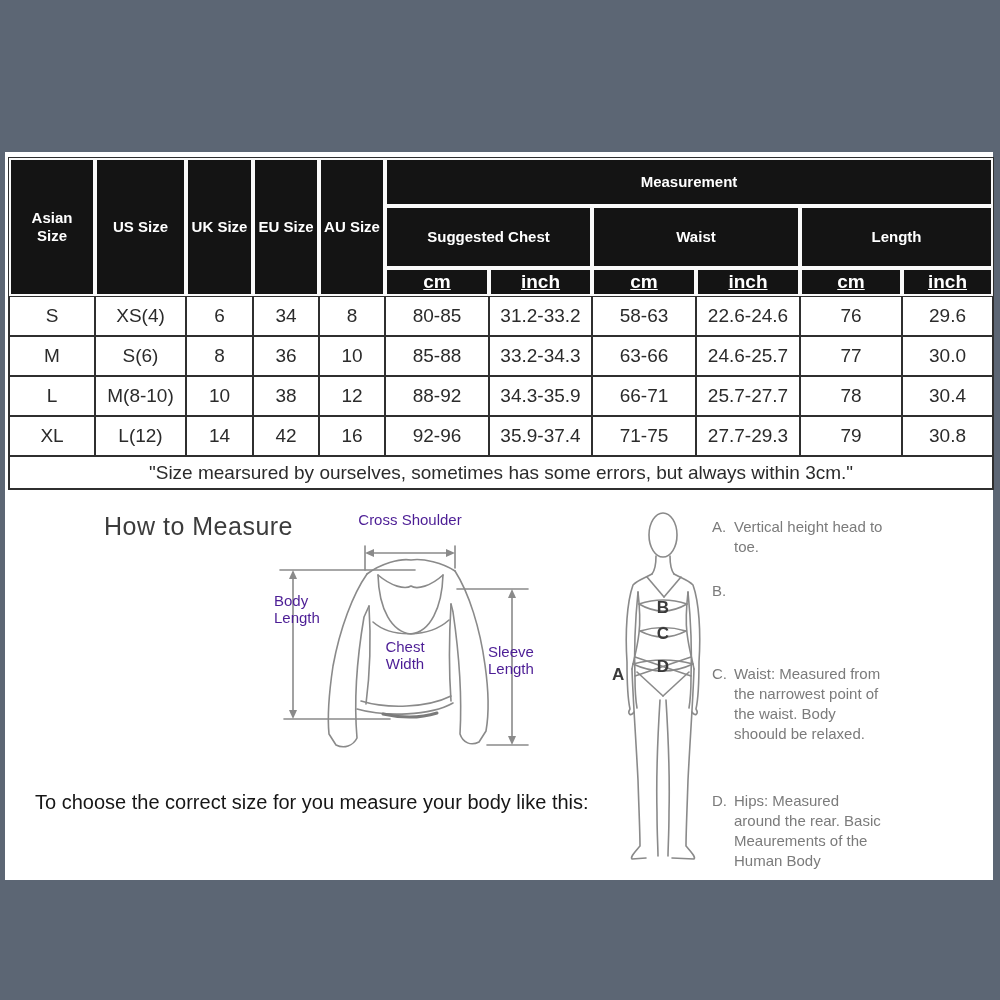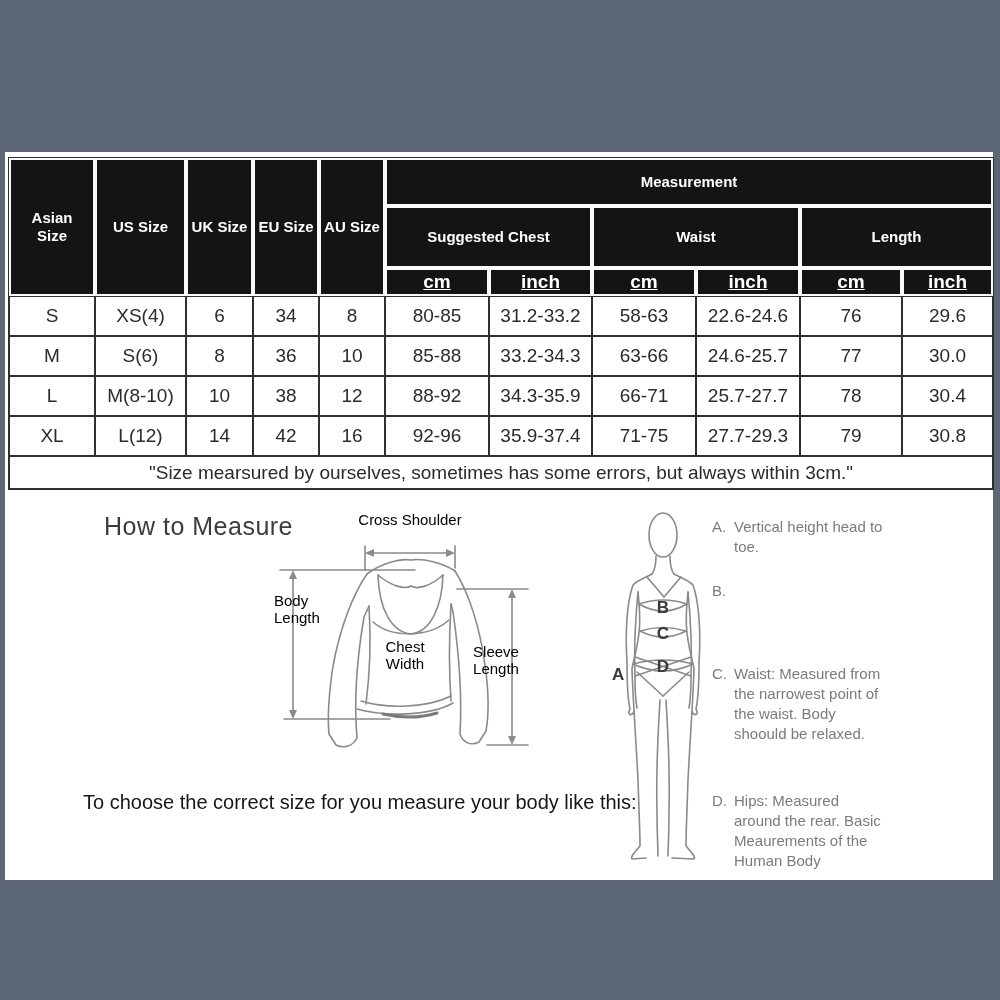--- a/index.html
+++ b/index.html
@@ -36,29 +36,29 @@
   tr.r-note  { height:33px; }
   .w58  { display:inline-block; max-width:58px; }
   .w130 { display:inline-block; max-width:132px; }
   td.note-cell { font-size:19px; }
 
   .htm-title {
     position:absolute; left:104px; top:512px; font-size:25px;
     color:#3c3c3c; letter-spacing:0.5px;text-align:right;
   }
   .instruction {
-    position:absolute; left:35px; top:791px; font-size:20px; color:#161616;margin-left:48px;
+    position:absolute; left:35px; top:791px; font-size:20px; color:#161616;
   }
   .sketch-label {
-    position:absolute; color:#000000; font-size:15px; line-height:17px;
+    position:absolute; color:#4c1d95; font-size:15px; line-height:17px;
   }
   .lbl-cross  { left:356px; top:511px; width:108px; text-align:center; }
   .lbl-body   { left:274px; top:592px; width:62px; text-align:left; }
   .lbl-chest  { left:368px; top:638px; width:74px; text-align:center; }
-  .lbl-sleeve { left:464px; top:643px; width:64px; text-align:center; }
+  .lbl-sleeve { left:488px; top:643px; width:64px; text-align:left; }
 
   svg.sketch { position:absolute; overflow:visible; }
   svg.shirt  { left:265px; top:498px; }
   svg.figure { left:600px; top:500px; }
   .stroke { fill:none; stroke:var(--sketch,#8a8a8a); stroke-width:1.6;
             stroke-linecap:round; stroke-linejoin:round; }
   .stroke-thick { fill:none; stroke:#7a7a7a; stroke-width:3; stroke-linecap:round; }
   .arrowhead { fill:var(--sketch,#8a8a8a); stroke:none; }
   .marker-letter { font-family:"Liberation Sans",sans-serif; font-weight:bold;
                    font-size:17px; fill:#3a3a3a; }

